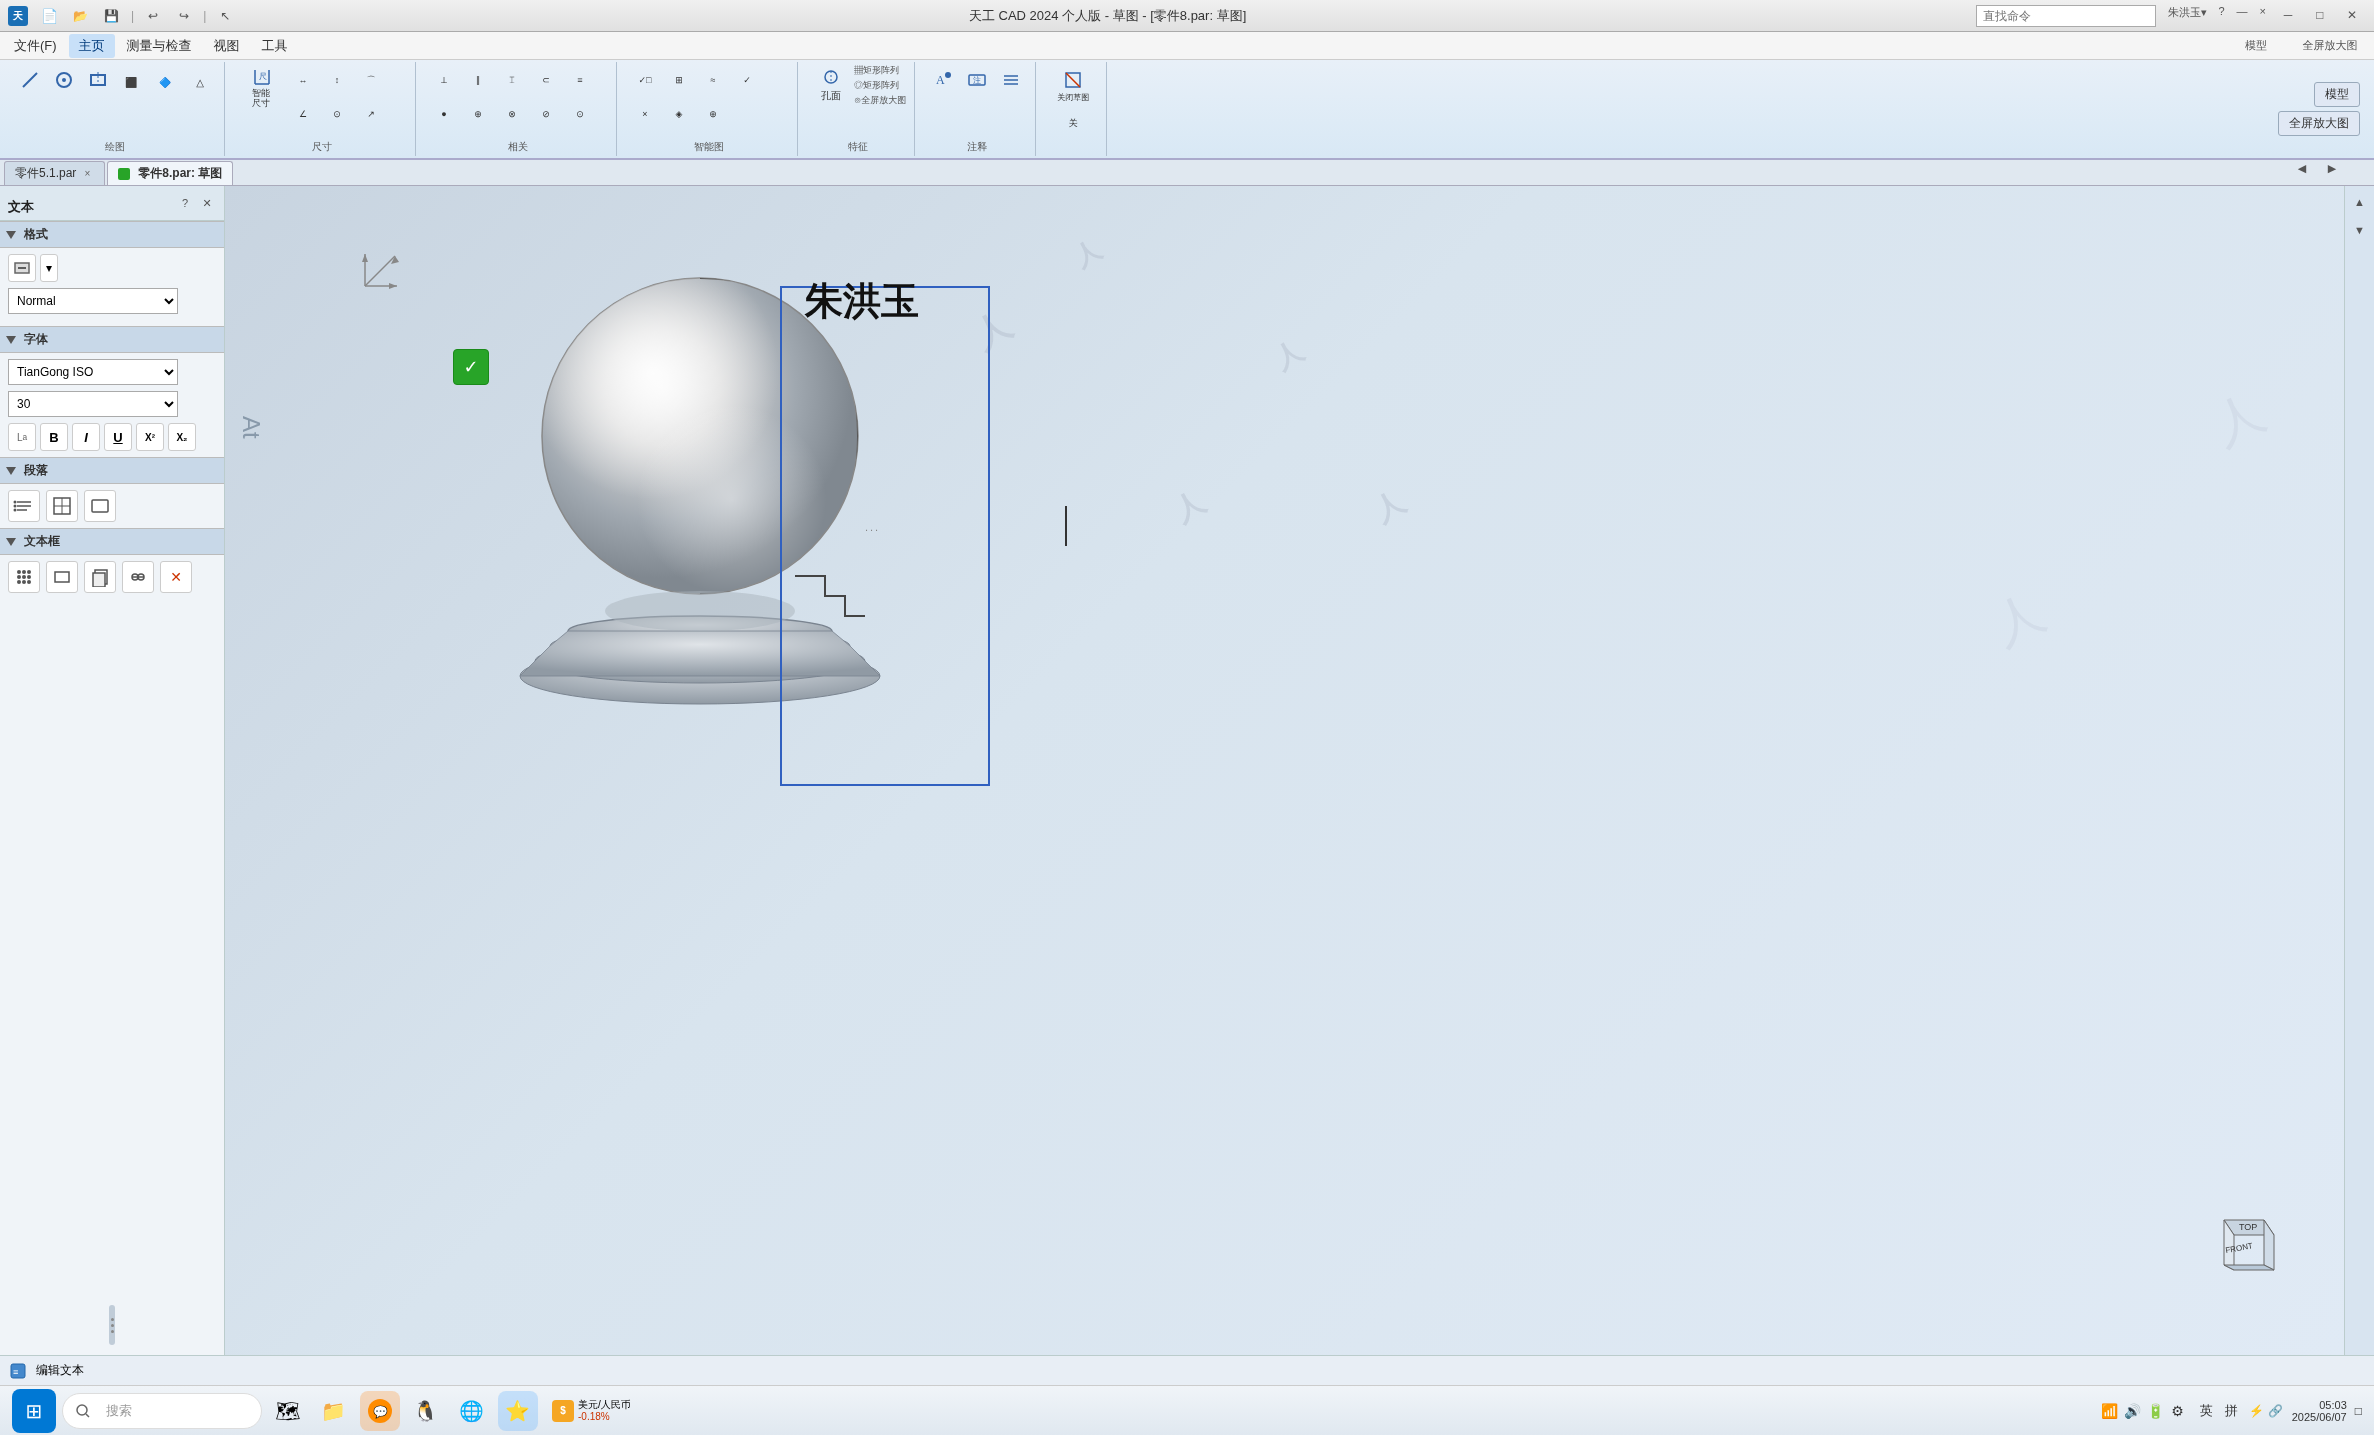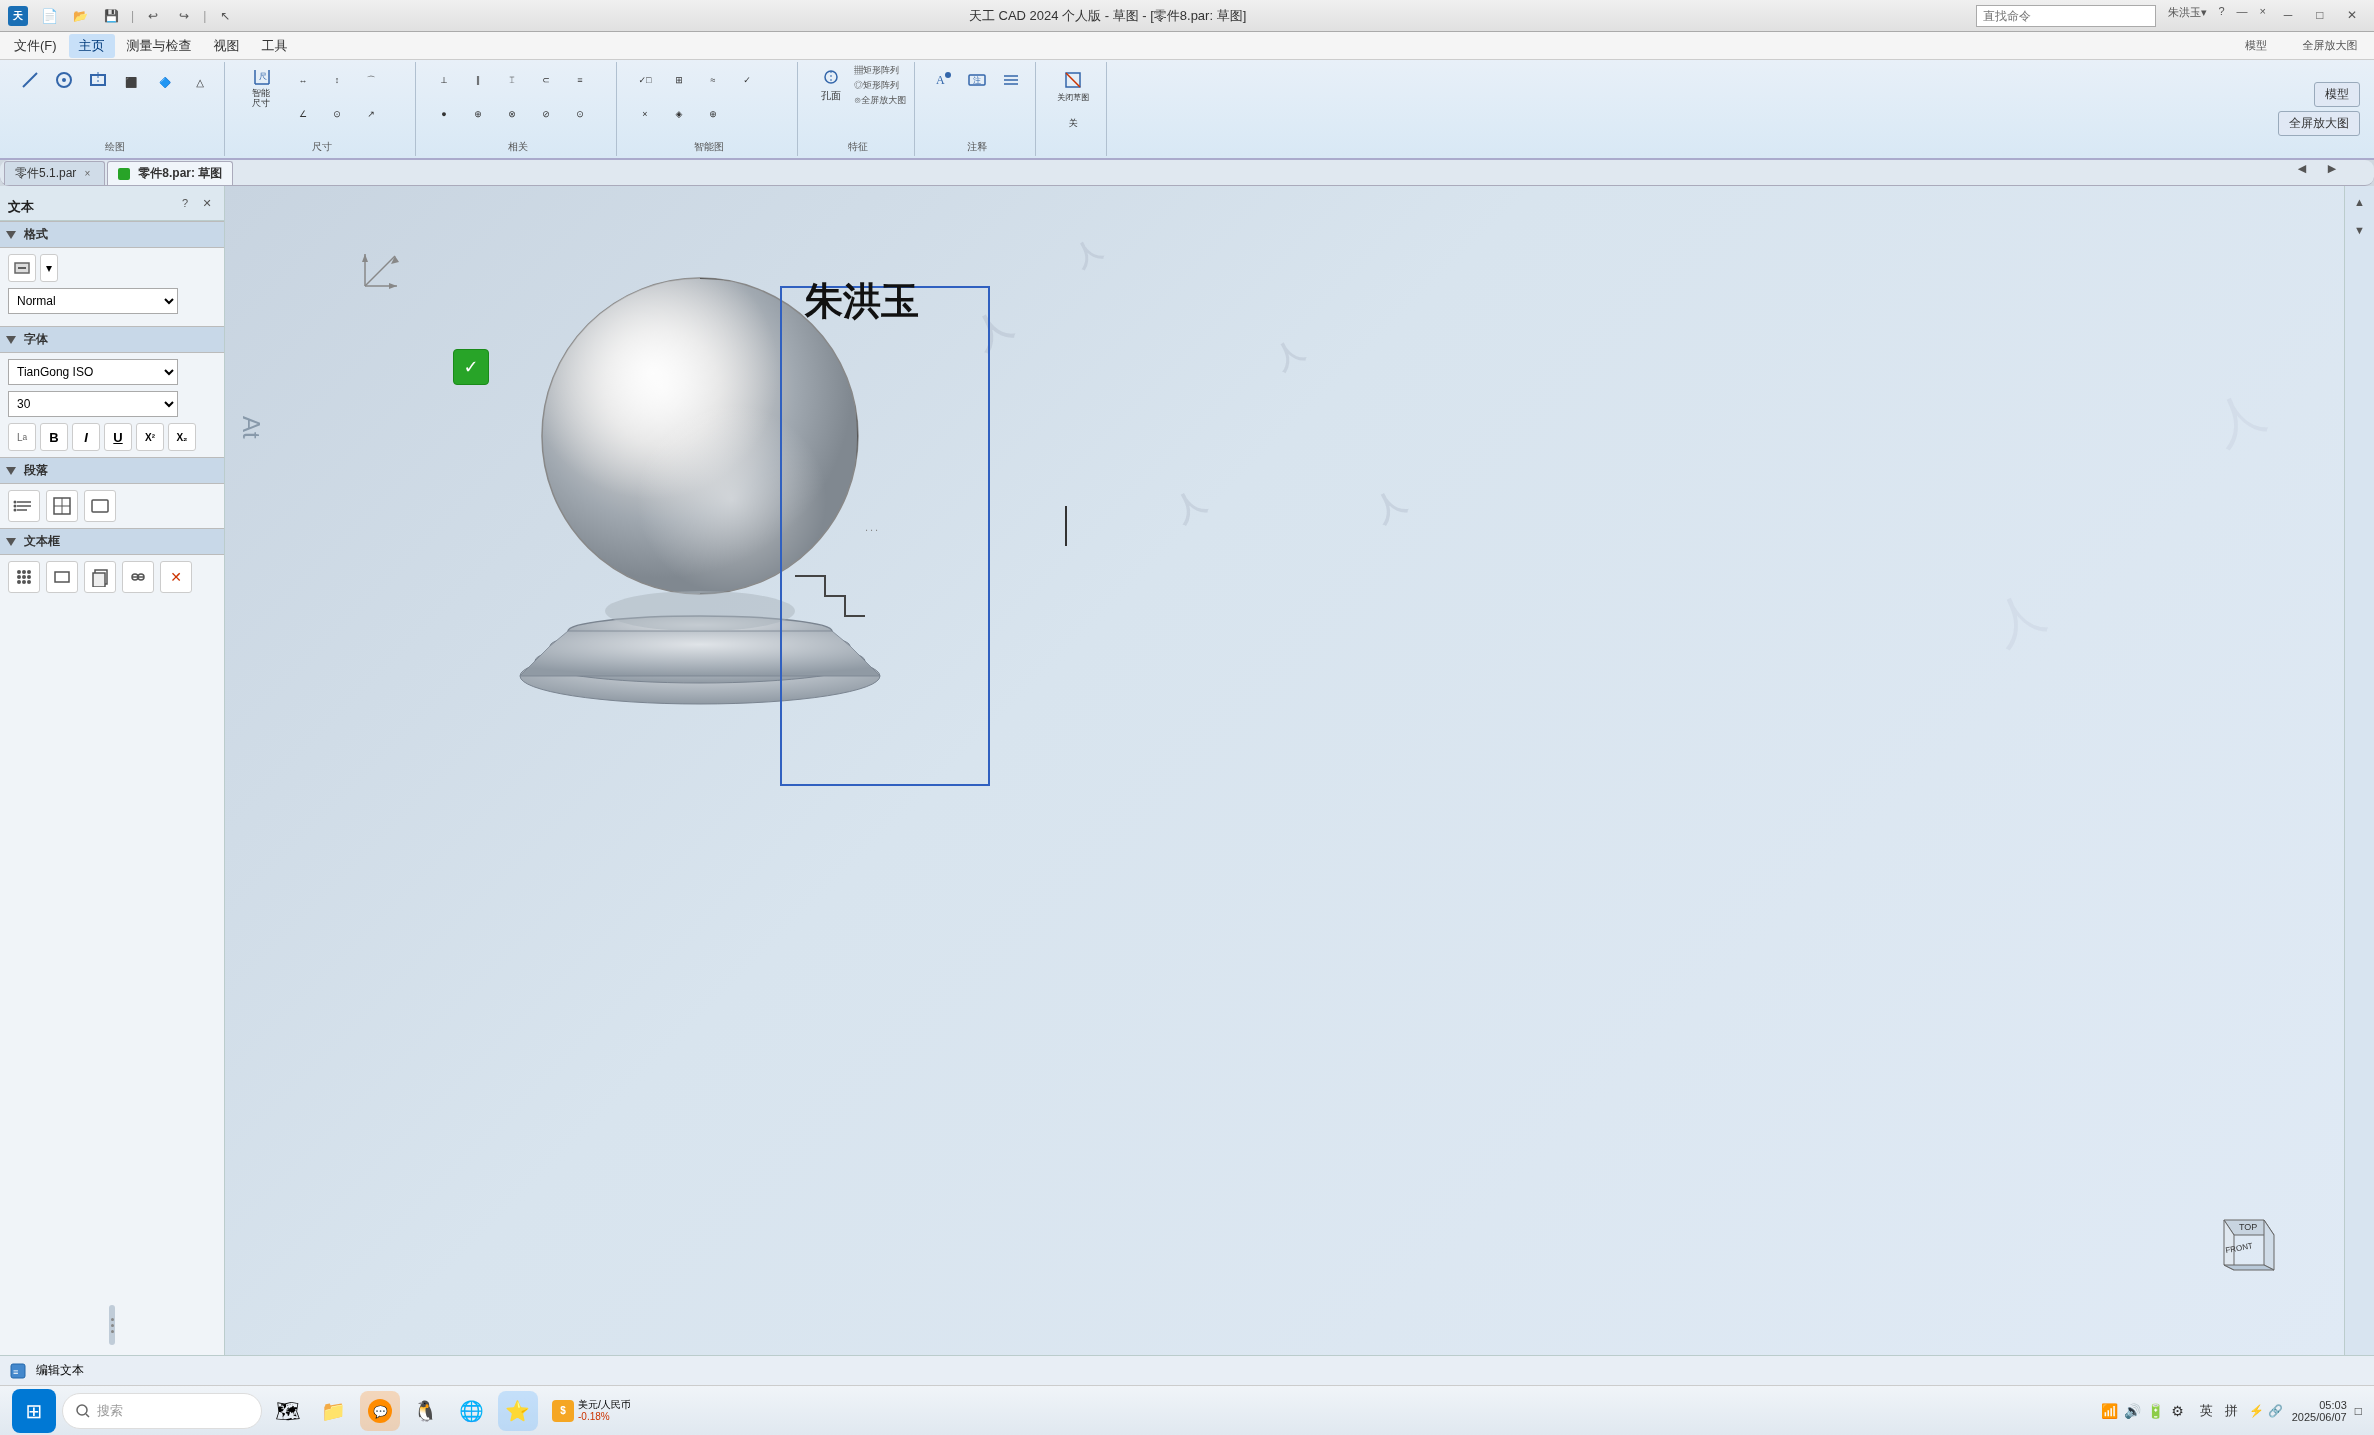--- a/index.html
+++ b/index.html
@@ -152,21 +152,20 @@
     }
 
     
     .doc-tabs {
       height: 26px;
       background: #e0e8f0;
       display: flex;
       align-items: flex-end;
       border-bottom: 1px solid #aab;
       padding: 0 4px;
-      border-radius: 9px;
     }
     .doc-tab {
       display: flex;
       align-items: center;
       gap: 4px;
       padding: 3px 10px;
       background: #d0dce8;
       border: 1px solid #aab;
       border-bottom: none;
       cursor: pointer;
@@ -462,21 +461,21 @@
       font-size: 20px;
       cursor: pointer;
     }
     .taskbar-search {
       display: flex;
       align-items: center;
       background: white;
       border: 1px solid #ddd;
       border-radius: 20px;
       padding: 4px 12px;
-      gap: 6px;
+      gap: 15px;
       cursor: pointer;
       width: 200px;
       height: 36px;
       text-align: right;
     }
     .taskbar-app {
       width: 40px;
       height: 40px;
       border-radius: 6px;
       display: flex;

